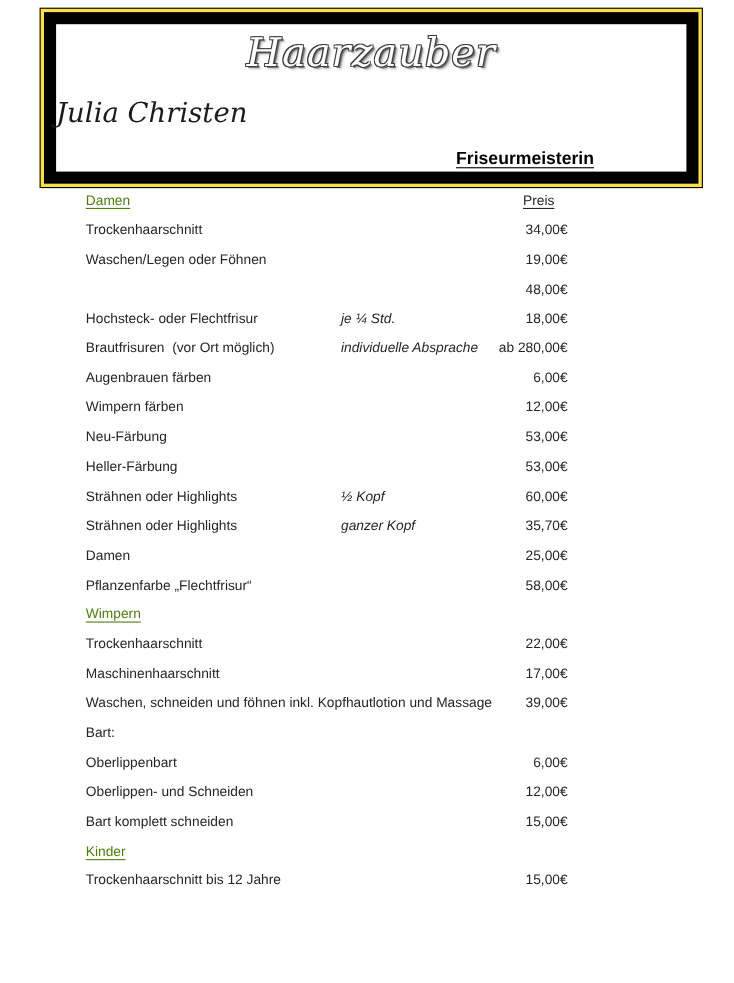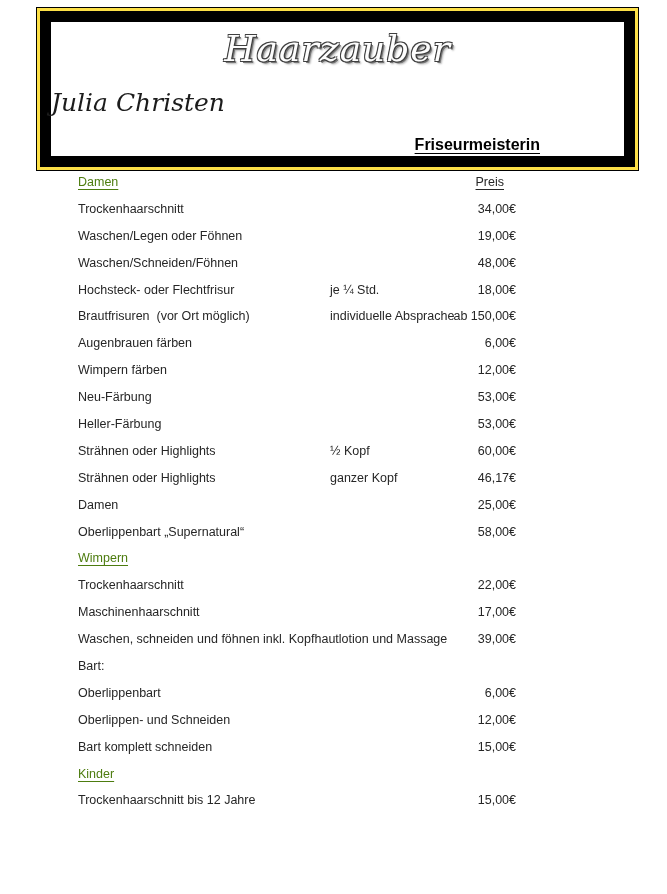--- a/index.html
+++ b/index.html
@@ -87,23 +87,24 @@
     position: relative;
     display: flex;
     align-items: flex-start;
     height: 26.9px;
     font-size: 12.5px;
     line-height: 17px;
   }
   .svc { white-space: pre; }
   .mid {
     position: absolute;
-    left: 252px;
+    left: 232px;
     top: 0;
     white-space: pre;
+    font-style: italic;
   }
   .price {
     margin-left: auto;
     text-align: center;
     white-space: pre;
   }
   .bold-u {
     font-weight: normal;
     color: #4d7c0f;
     text-decoration: underline;
@@ -139,34 +140,33 @@
       <span class="svc">Trockenhaarschnitt</span>
       <span class="price">34,00€</span>
     </div>
 
     <div class="row">
       <span class="svc">Waschen/Legen oder Föhnen</span>
       <span class="price">19,00€</span>
     </div>
 
     <div class="row">
-      <span class="svc">Waschen/Schneiden/Föhnen</span>
       <span class="price">48,00€</span>
     </div>
 
     <div class="row">
       <span class="svc">Hochsteck- oder Flechtfrisur</span>
       <span class="mid">je ¼ Std.</span>
       <span class="price">18,00€</span>
     </div>
 
     <div class="row">
       <span class="svc">Brautfrisuren  (vor Ort möglich)</span>
       <span class="mid">individuelle Absprache</span>
-      <span class="price">ab 150,00€</span>
+      <span class="price">ab 280,00€</span>
     </div>
 
 
     <div class="row">
       <span class="svc">Augenbrauen färben</span>
       <span class="price">6,00€</span>
     </div>
 
     <div class="row">
       <span class="svc">Wimpern färben</span>
@@ -186,30 +186,30 @@
 
     <div class="row">
       <span class="svc">Strähnen oder Highlights</span>
       <span class="mid">½ Kopf</span>
       <span class="price">60,00€</span>
     </div>
 
     <div class="row">
       <span class="svc">Strähnen oder Highlights</span>
       <span class="mid">ganzer Kopf</span>
-      <span class="price">46,17€</span>
+      <span class="price">35,70€</span>
     </div>
 
     <div class="row">
       <span class="svc">Damen</span>
       <span class="price">25,00€</span>
     </div>
 
     <div class="row">
-      <span class="svc">Oberlippenbart „Supernatural“</span>
+      <span class="svc">Pflanzenfarbe „Flechtfrisur“</span>
       <span class="price">58,00€</span>
     </div>
 
     <div class="row">
       <span class="svc bold-u">Wimpern</span>
     </div>
 
     <div class="row">
       <span class="svc">Trockenhaarschnitt</span>
       <span class="price">22,00€</span>

